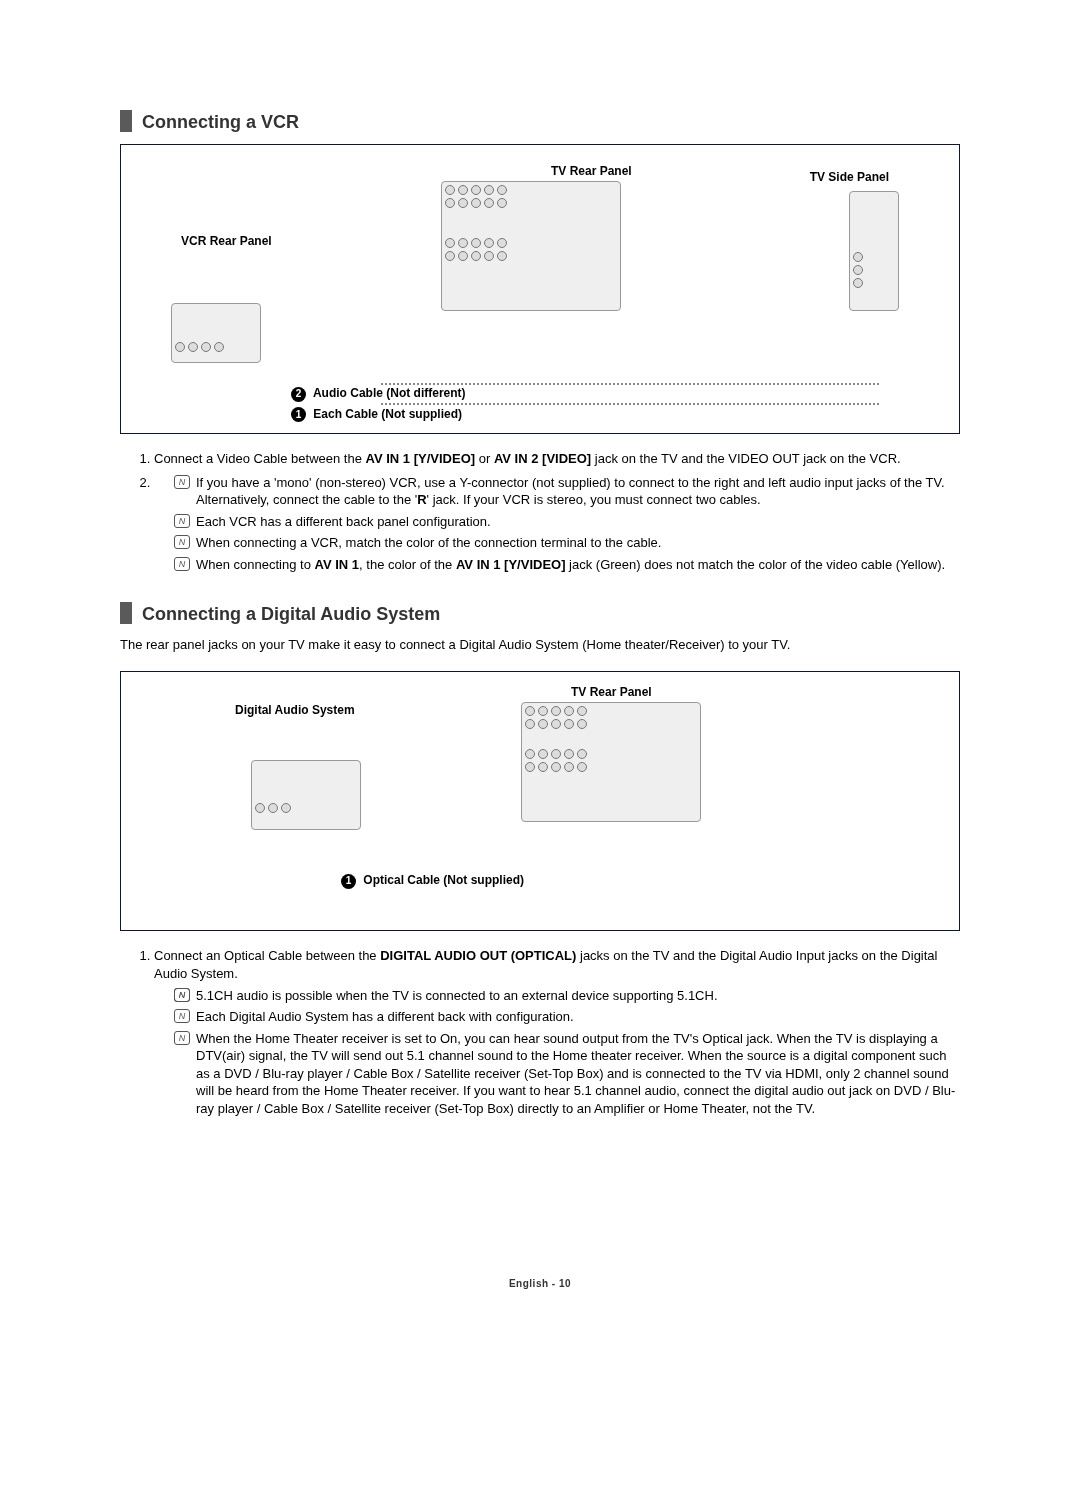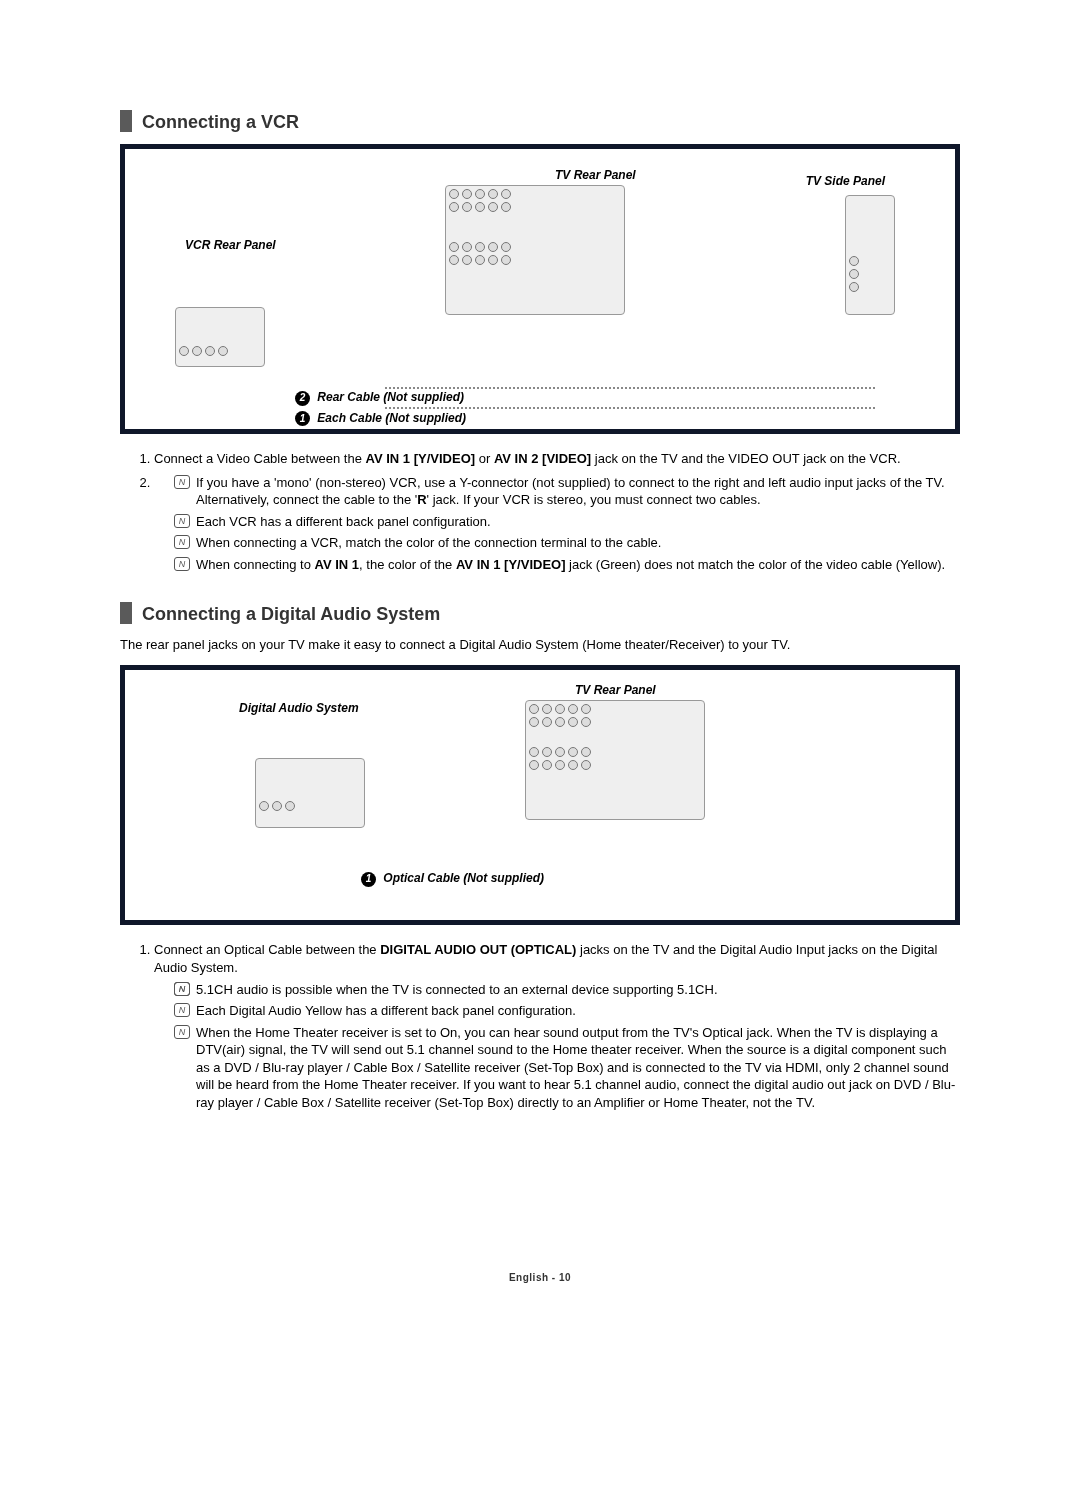--- a/index.html
+++ b/index.html
@@ -23,26 +23,25 @@
     height: 22px;
     background: #5a5a5a;
     margin-right: 10px;
   }
   .section-title h2 {
     font-size: 18px;
     font-weight: bold;
     color: #333;
   }
   .diagram-box {
-    border: 5px solid #0f172a;
+    border: 1px solid #0f172a;
     padding: 18px;
     margin-bottom: 16px;
     position: relative;
     min-height: 260px;
-    font-style: italic;
   }
   .label {
     font-weight: bold;
     font-size: 12px;
     position: absolute;
   }
   .panel {
     border: 1px solid #999;
     background: #efefef;
     border-radius: 4px;
@@ -66,21 +65,21 @@
     background: #000;
     color: #fff;
     border-radius: 50%;
     align-items: center;
     justify-content: center;
     font-size: 10px;
     margin-right: 4px;
   }
   .intro {
     font-size: 13px;
-    margin: 8px 0 12px 0;
+    margin: 8px 0 18px 0;
   }
   ol.steps {
     list-style: decimal;
     padding-left: 34px;
     margin-bottom: 28px;
   }
   ol.steps > li {
     font-size: 13px;
     margin-bottom: 6px;
   }
@@ -193,21 +192,21 @@
         </div>
     </div>
   </div>
 
   <div class="dotted-a" style="position:absolute; top:238px; left:260px; right:80px;"></div>
   <div class="dotted-a" style="position:absolute; top:258px; left:260px; right:80px;"></div>
 
   <div class="cable-legend" style="position:absolute; left:170px; top:220px;">
     <div class="row">
       <span class="circ-num">2</span>
-      <span>Rear Cable (Not supplied)</span>
+      <span>Audio Cable (Not different)</span>
     </div>
     <div class="row">
       <span class="circ-num">1</span>
       <span>Each Cable (Not supplied)</span>
     </div>
   </div>
 </div>
 
 <ol class="steps" id="steps-0">
     <li><span>Connect a Video Cable between the <span class="bold">AV IN 1 [Y/VIDEO]</span> or <span class="bold">AV IN 2 [VIDEO]</span> jack on the TV and the VIDEO OUT jack on the VCR.</span></li>
@@ -266,30 +265,30 @@
       <div class="port-row">
           <div class="port"></div>
           <div class="port"></div>
           <div class="port"></div>
           <div class="port"></div>
           <div class="port"></div>
         </div>
     </div>
   </div>
 
-  <div class="cable-legend" style="position:absolute; left:236px; top:180px;">
+  <div class="cable-legend" style="position:absolute; left:220px; top:180px;">
     <div class="row">
       <span class="circ-num">1</span>
       <span>Optical Cable (Not supplied)</span>
     </div>
   </div>
 </div>
 
 <ol class="steps" id="steps-1">
     <li><span>Connect an Optical Cable between the <span class="bold">DIGITAL AUDIO OUT (OPTICAL)</span> jacks on the TV and the Digital Audio Input jacks on the Digital Audio System.</span><ul class="notes">
         <li><span class="note-icon">N</span></li>
         <li><span class="note-icon">N</span><span>5.1CH audio is possible when the TV is connected to an external device supporting 5.1CH.</span></li>
-        <li><span class="note-icon">N</span><span>Each Digital Audio Yellow has a different back panel configuration.</span></li>
+        <li><span class="note-icon">N</span><span>Each Digital Audio System has a different back with configuration.</span></li>
         <li><span class="note-icon">N</span><span>When the Home Theater receiver is set to On, you can hear sound output from the TV's Optical jack. When the TV is displaying a DTV(air) signal, the TV will send out 5.1 channel sound to the Home theater receiver. When the source is a digital component such as a DVD / Blu-ray player / Cable Box / Satellite receiver (Set-Top Box) and is connected to the TV via HDMI, only 2 channel sound will be heard from the Home Theater receiver. If you want to hear 5.1 channel audio, connect the digital audio out jack on DVD / Blu-ray player / Cable Box / Satellite receiver (Set-Top Box) directly to an Amplifier or Home Theater, not the TV.</span></li>
       </ul></li>
   </ol>
 
 <div class="footer">English - 10</div>
 
 </body></html>

